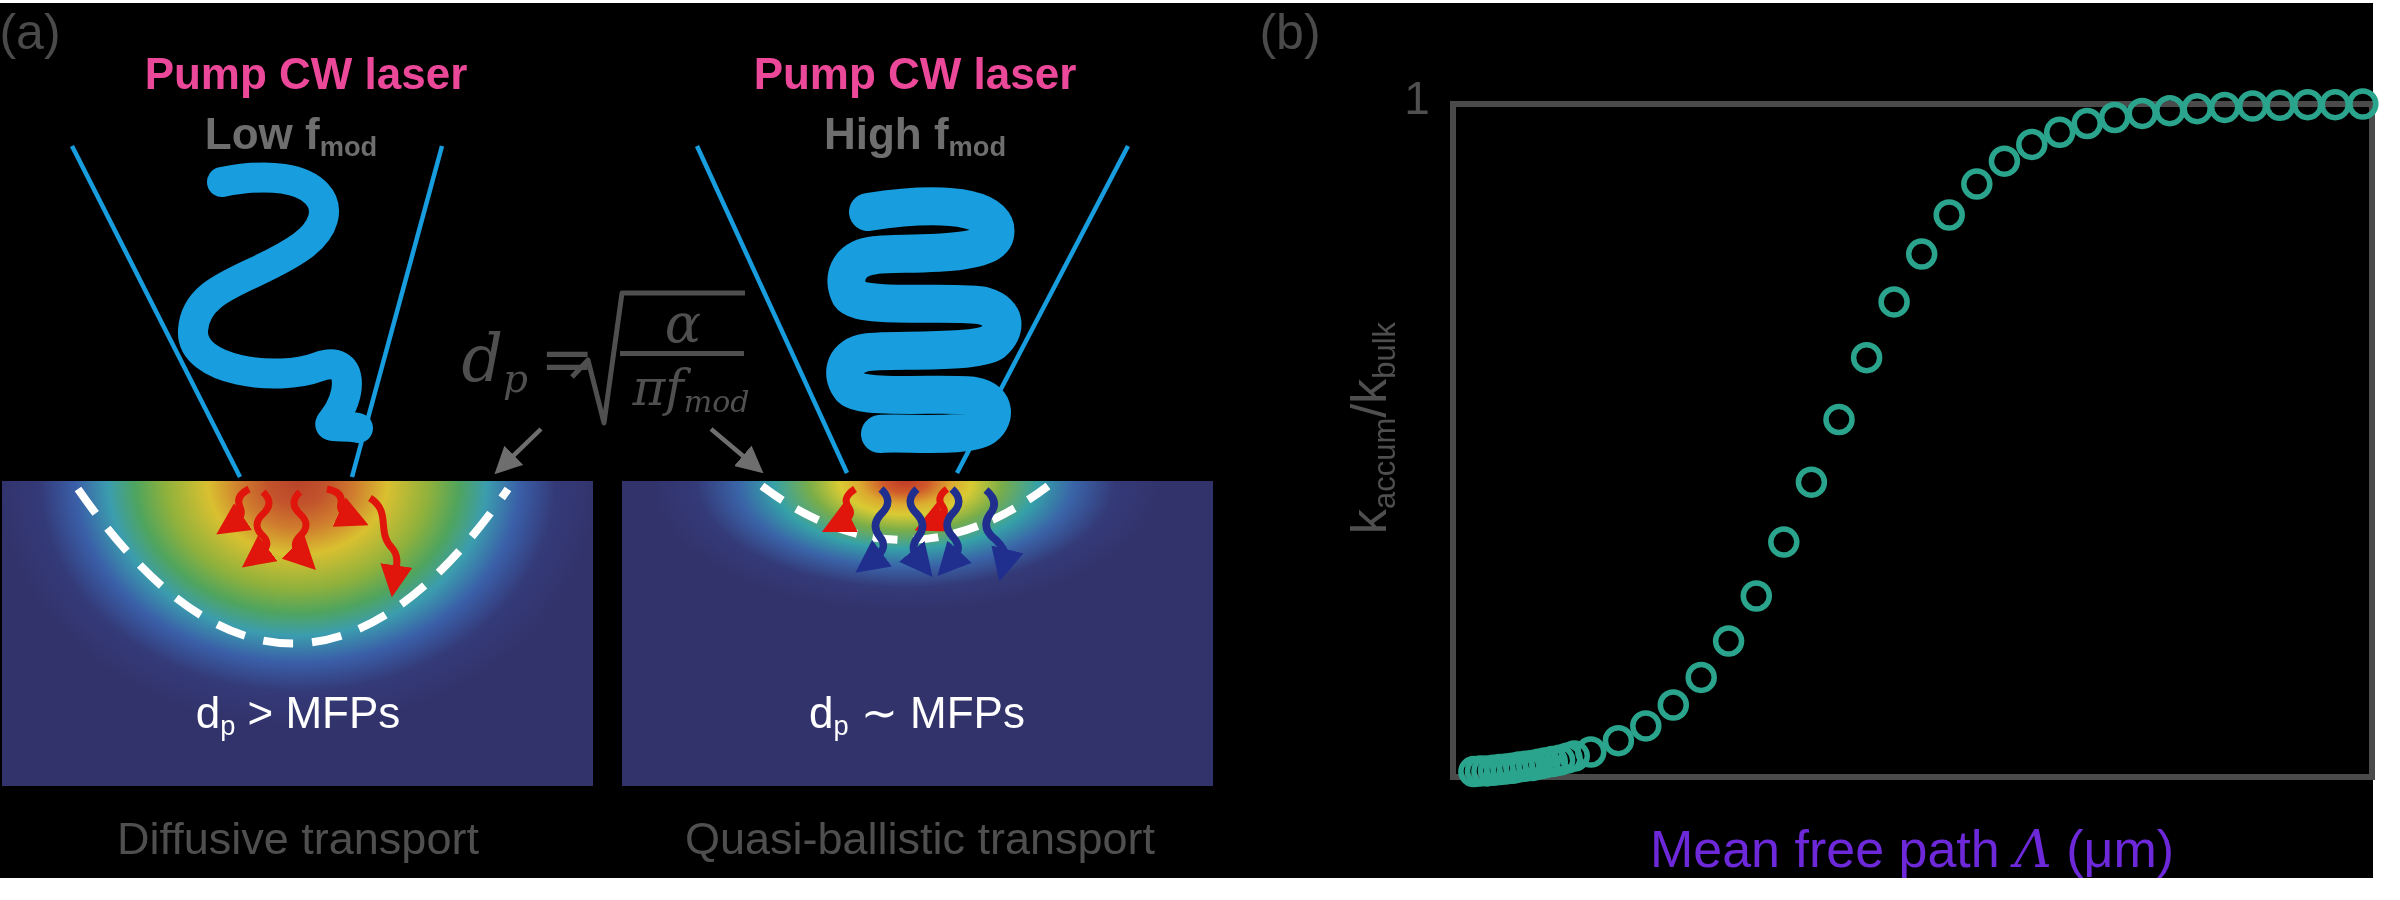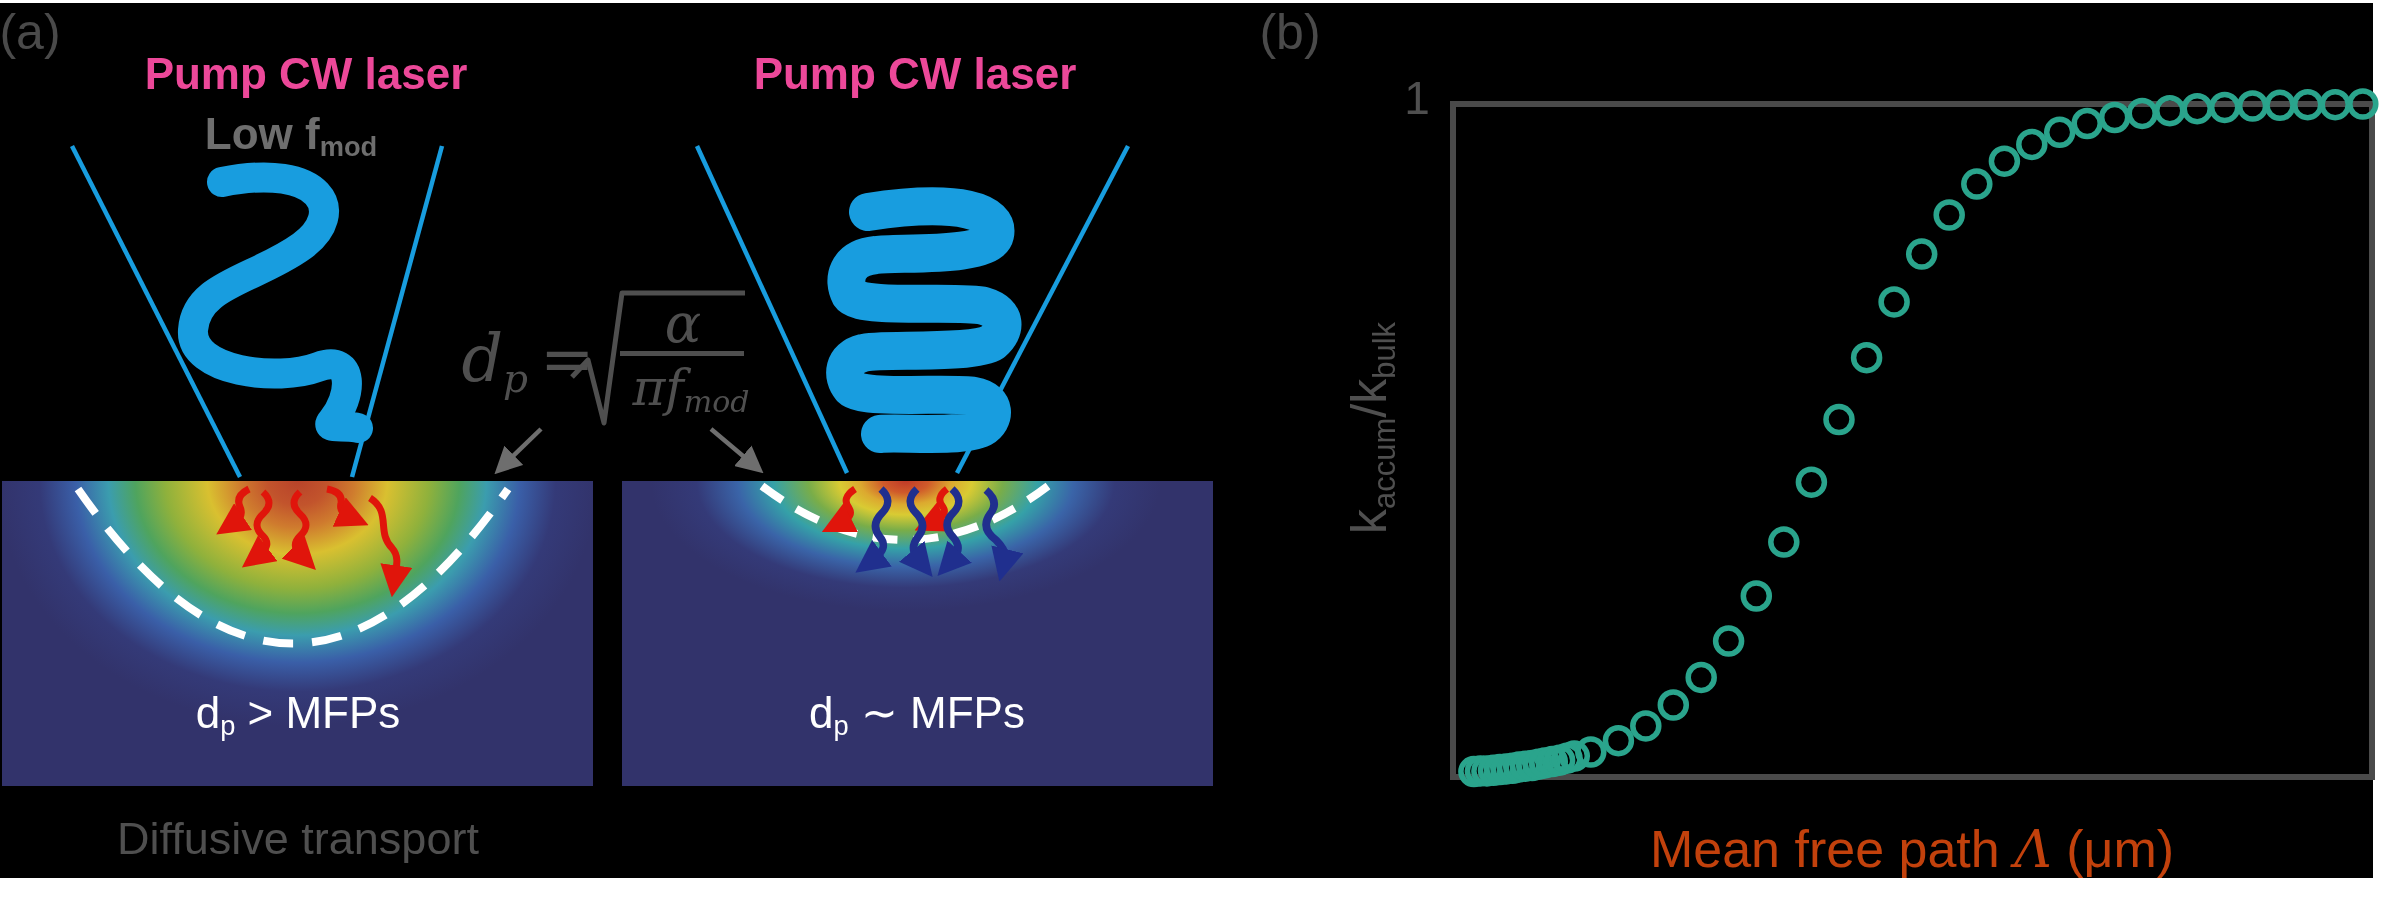--- a/index.html
+++ b/index.html
@@ -28,21 +28,21 @@
   .frm-lhs{font-size:65px;color:#4F4F4F;font-family:"DejaVu Serif",serif;font-style:italic;}
   .frm-lhs sub{font-size:0.6em;vertical-align:-0.3em;}
   .frm-lhs .eq{font-style:normal;font-family:"DejaVu Serif",serif;margin-left:12px;}
   .frm-num{font-size:54px;}
   .frm-den{font-size:50px;}
   .frm-den sub{font-size:0.6em;vertical-align:-0.25em;font-style:italic;}
   .frm-bar{left:620px;top:351px;width:124px;height:5px;background:#4F4F4F;}
   .ytick{font-size:46px;color:#4F4F4F;}
   .ylabel{font-size:50px;color:#4F4F4F;transform:translate(-50%,-50%) rotate(-90deg);}
   .ylabel sub{font-size:0.62em;vertical-align:-0.28em;}
-  .xlabel{font-size:52px;color:#c2410c;}
+  .xlabel{font-size:52px;color:#6d28d9;}
   svg{position:absolute;left:0;top:0;}
 </style>
 </head>
 <body>
 
 <div id="canvas">
 
   <div class="abs blackbg"></div>
 
   <div class="abs heat heat-left"></div>
@@ -157,36 +157,40 @@
   <div class="ctr panel-label" style="left:30px;top:32px">
     <span>(a)</span></div>
 
   <div class="ctr laser-title" style="left:306px;top:74px">
     <span>Pump CW laser</span></div>
   <div class="ctr freq-label" style="left:291px;top:136px">
     <span>Low f</span><sub>mod</sub></div>
 
   <div class="ctr laser-title" style="left:915px;top:74px">
     <span>Pump CW laser</span></div>
+  <div class="ctr freq-label" style="left:915px;top:136px">
+    <span>High f</span><sub>mod</sub></div>
 
   <div class="ctr frm-lhs formula" style="left:528px;top:362px">
     <span>d</span><sub>p</sub><span class="eq">=</span></div>
   <div class="ctr frm-num formula serif-i" style="left:683px;top:324px">
     <span>α</span></div>
   <div class="abs frm-bar"></div>
   <div class="ctr frm-den formula serif-i" style="left:691px;top:390px">
     <span>πf</span><sub>mod</sub></div>
 
   <div class="ctr depth-label" style="left:298px;top:715px">
     <span>d</span><sub>p</sub><span> &gt; MFPs</span></div>
   <div class="ctr transport-label" style="left:298px;top:838px">
     <span>Diffusive transport</span></div>
 
   <div class="ctr depth-label" style="left:917px;top:715px">
     <span>d</span><sub>p</sub><span> ∼ MFPs</span></div>
+  <div class="ctr transport-label" style="left:920px;top:838px">
+    <span>Quasi-ballistic transport</span></div>
 
   <div class="ctr panel-label" style="left:1290px;top:32px">
     <span>(b)</span></div>
   <div class="ctr ytick" style="left:1417px;top:98px">
     <span>1</span></div>
   <div class="ctr ylabel" style="left:1372px;top:428px">
     <span>k</span><sub>accum</sub><span>/</span><span>k</span><sub>bulk</sub></div>
   <div class="ctr xlabel" style="left:1912px;top:849px">
     <span>Mean free path </span><span class="serif-i">Λ</span><span> (μm)</span></div>
 

